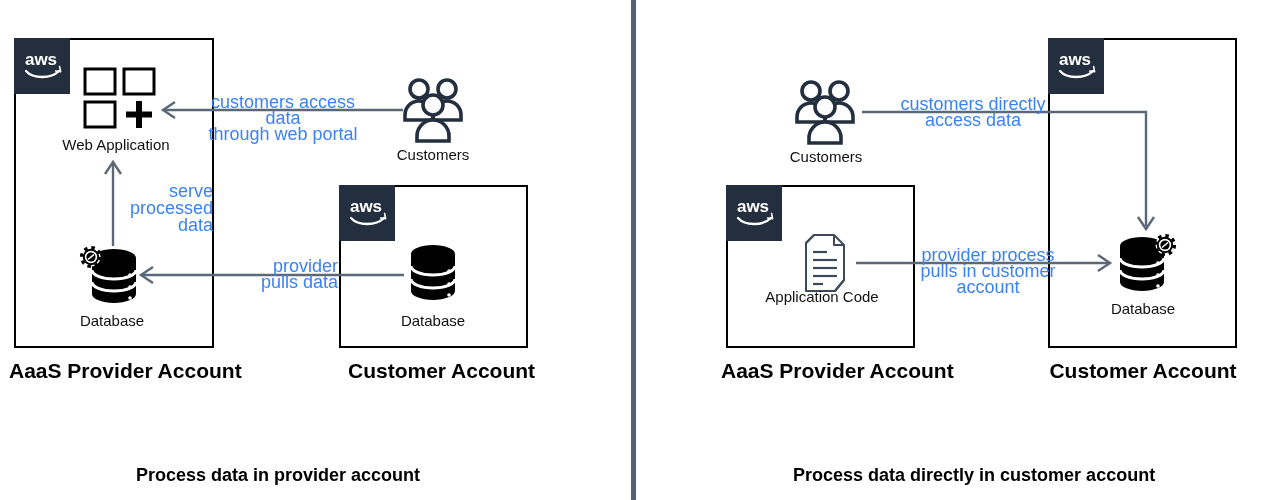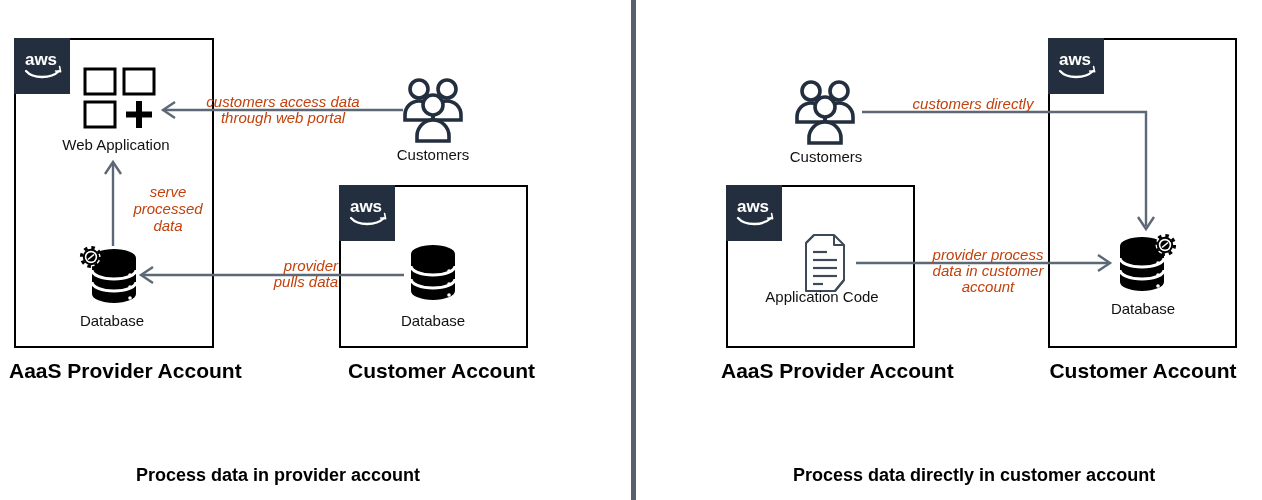--- a/index.html
+++ b/index.html
@@ -5,22 +5,22 @@
   html,body{margin:0;padding:0;background:#ffffff;}
   #stage{
     position:relative;width:1262px;height:500px;background:#ffffff;
     font-family:"Liberation Sans",sans-serif;color:#000;overflow:hidden;
   }
   .box{position:absolute;border:2px solid #000;background:#fff;box-sizing:border-box;}
   .aws-logo{position:absolute;width:56px;height:56px;}
   .node-label{position:absolute;font-size:15px;text-align:center;color:#111;white-space:nowrap;}
   .acct-label{position:absolute;font-size:21px;font-weight:bold;text-align:center;color:#000;white-space:nowrap;}
   .caption{position:absolute;font-size:18px;font-weight:bold;text-align:center;color:#000;white-space:nowrap;}
-  .annot{position:absolute;font-size:15px;font-style:italic;color:#c2410c;line-height:16px;text-align:center;}
-  .annot.left-align{text-align:center;line-height:17px;}
+  .annot{position:absolute;font-size:18px;color:#3b82f6;line-height:16px;text-align:center;}
+  .annot.left-align{text-align:right;line-height:17px;}
   .arrow{position:absolute;}
   .divider{position:absolute;top:0;height:500px;width:5px;background:#566070;}
   svg{display:block;}
 </style>
 </head>
 <body>
 
 <div id="stage">
 
   <div class="box" style="left:14px;top:38px;width:200px;height:310px;"></div>
@@ -163,20 +163,21 @@
   </div>
 
   <div class="arrow" style="left:862px;top:100px;">
     <svg width="296" height="134" viewBox="0 0 296 134">
       <polyline points="0,12 284,12 284,126" fill="none" stroke="#5C6876" stroke-width="2.4"></polyline>
       <path d="M276 117 L284 129 L292 117" fill="none" stroke="#5C6876" stroke-width="2.4"></path>
     </svg>
   </div>
   <div class="annot" style="left:893px;top:96px;width:160px;">
     <div>customers directly</div>
+    <div>access data</div>
   </div>
 
   <div class="box" style="left:726px;top:185px;width:189px;height:163px;"></div>
   <div class="aws-logo" style="left:726px;top:185px;">
     <svg width="56" height="56" viewBox="0 0 56 56">
       <rect width="56" height="56" fill="#232F3E"></rect>
       <text x="27" y="27" font-size="17" font-weight="bold" fill="#fff" text-anchor="middle" font-family="Liberation Sans, sans-serif">aws</text>
       <path d="M12 33 C19 41,37 41,45 33" stroke="#fff" stroke-width="2.3" fill="none" stroke-linecap="round"></path>
       <path d="M45.6 28.6 l1 5 -5 -0.6" stroke="#fff" stroke-width="1.6" fill="none" stroke-linecap="round" stroke-linejoin="round"></path>
     </svg>
@@ -203,21 +204,21 @@
   <div class="acct-label" style="left:721px;top:359px;width:200px;">AaaS Provider Account</div>
 
   <div class="arrow" style="left:856px;top:251px;">
     <svg width="258" height="24" viewBox="0 0 258 24">
       <line x1="0" y1="12" x2="252" y2="12" stroke="#5C6876" stroke-width="2.4"></line>
       <path d="M242 4 L254 12 L242 20" fill="none" stroke="#5C6876" stroke-width="2.4"></path>
     </svg>
   </div>
   <div class="annot" style="left:908px;top:247px;width:160px;">
     <div>provider process</div>
-    <div>data in customer</div>
+    <div>pulls in customer</div>
     <div>account</div>
   </div>
 
   <div style="position:absolute;left:1112px;top:232px;">
     <svg width="66" height="64" viewBox="0 0 66 64">
       <path d="M8 14 v36 a22 9 0 0 0 44 0 v-36 z" fill="#000"></path>
       <ellipse cx="30" cy="14" rx="22" ry="9" fill="#000"></ellipse>
       <path d="M8 26 a22 9 0 0 0 44 0" stroke="#fff" stroke-width="3" fill="none"></path>
       <path d="M8 38 a22 9 0 0 0 44 0" stroke="#fff" stroke-width="3" fill="none"></path>
       <circle cx="46" cy="31" r="1.8" fill="#fff"></circle>

